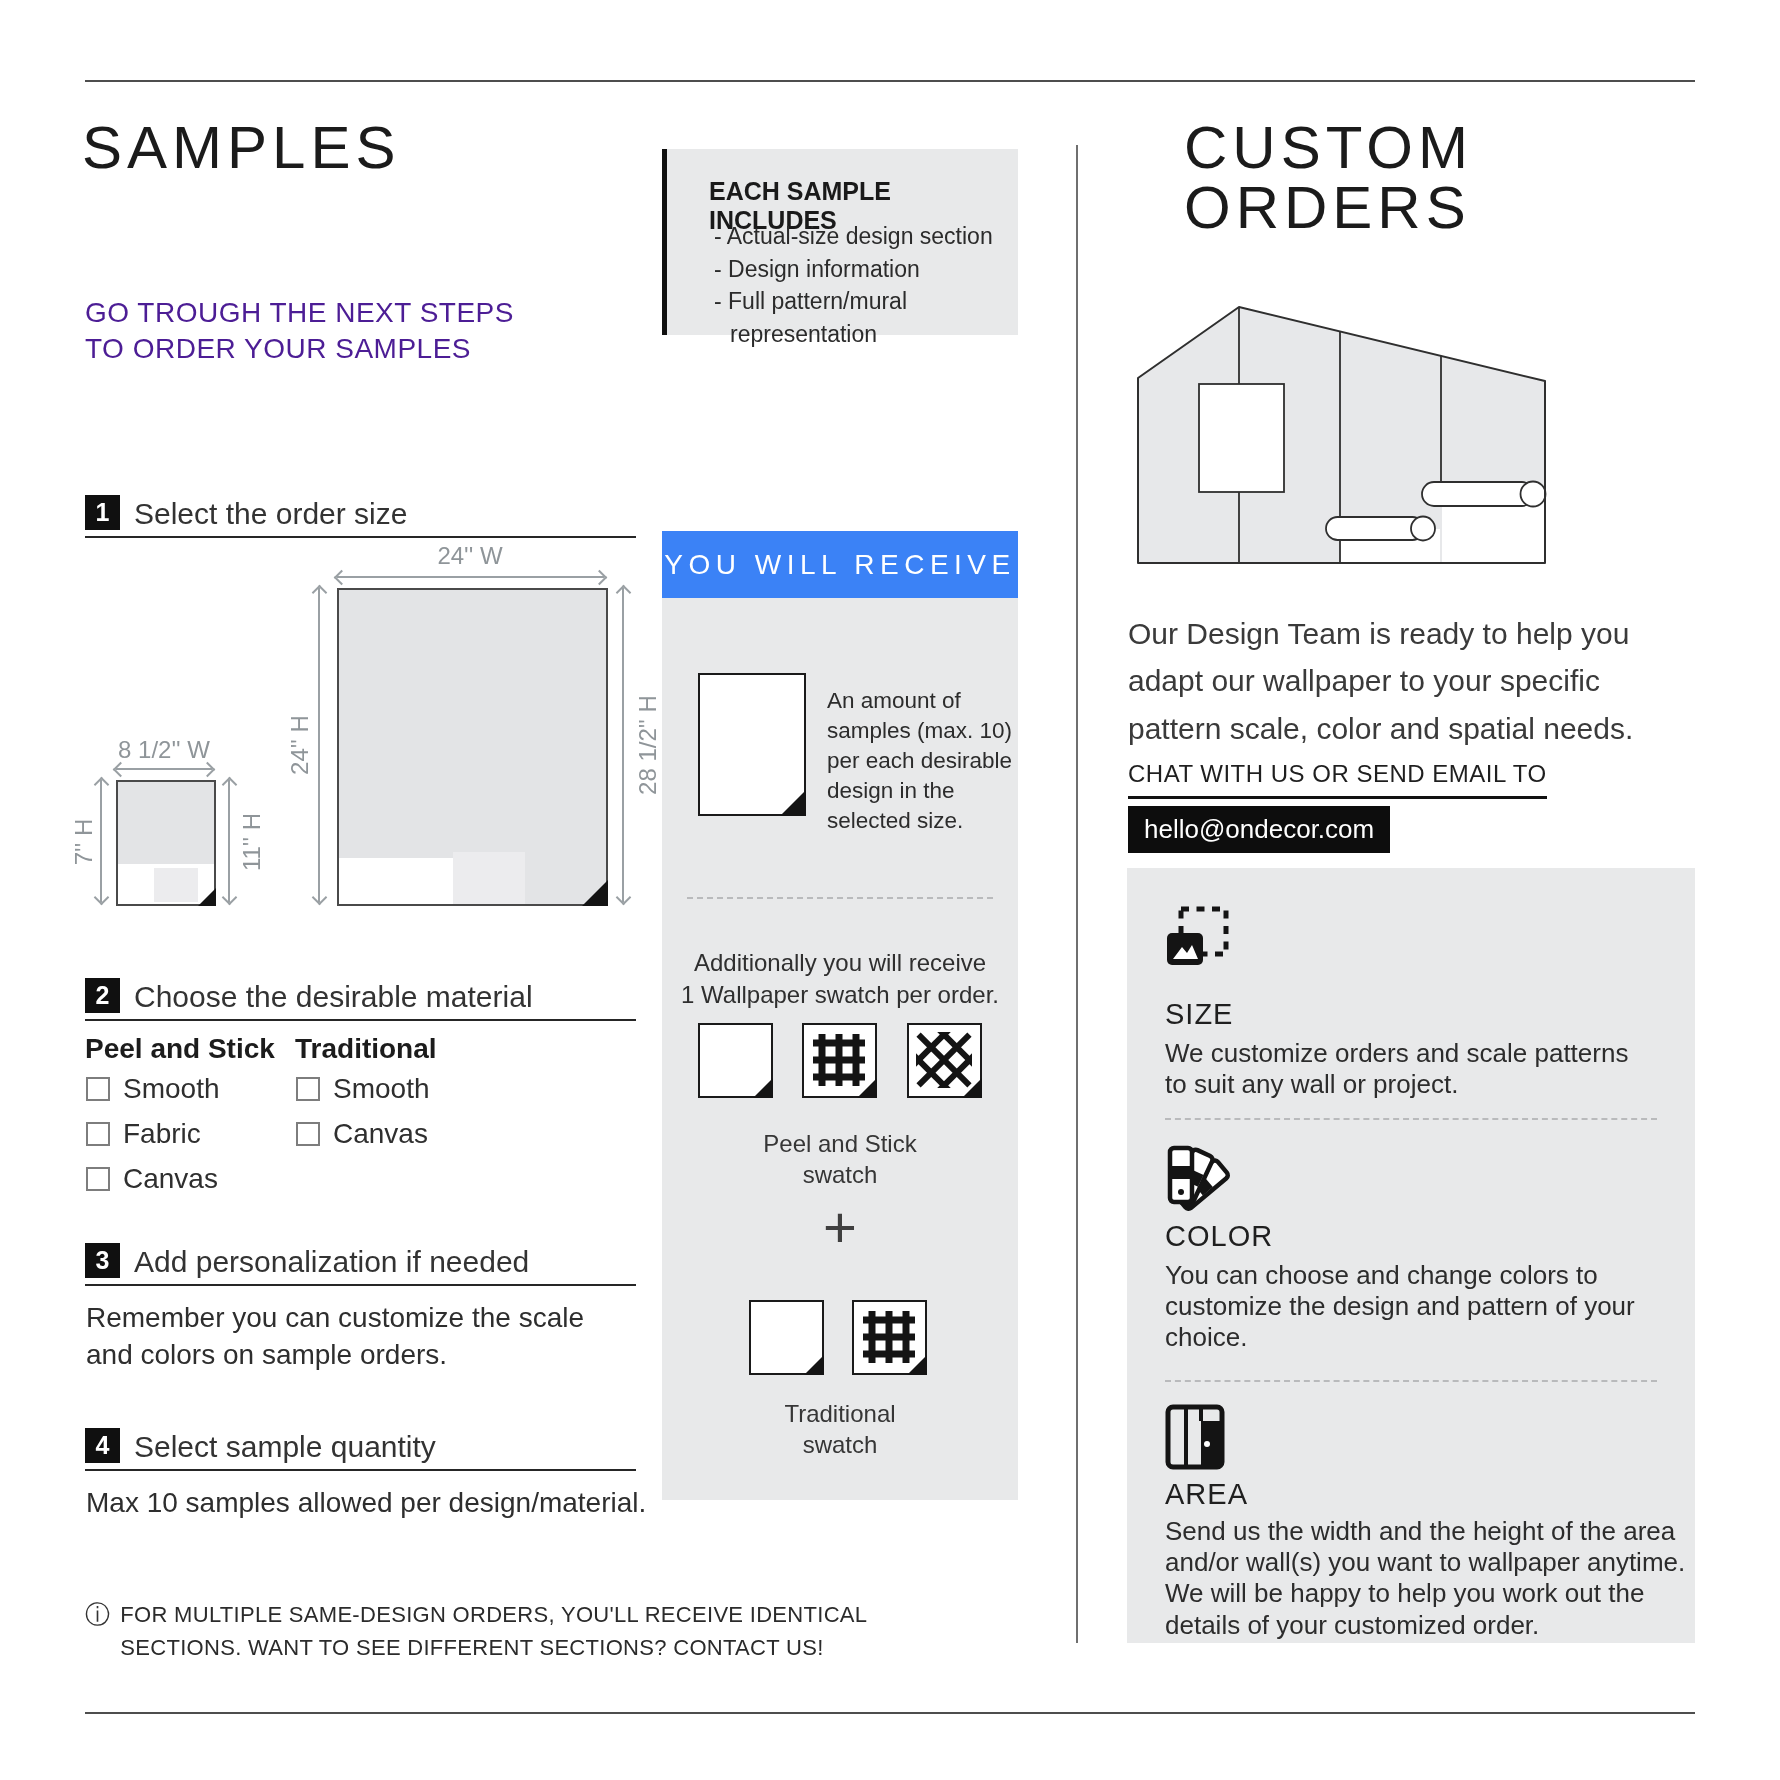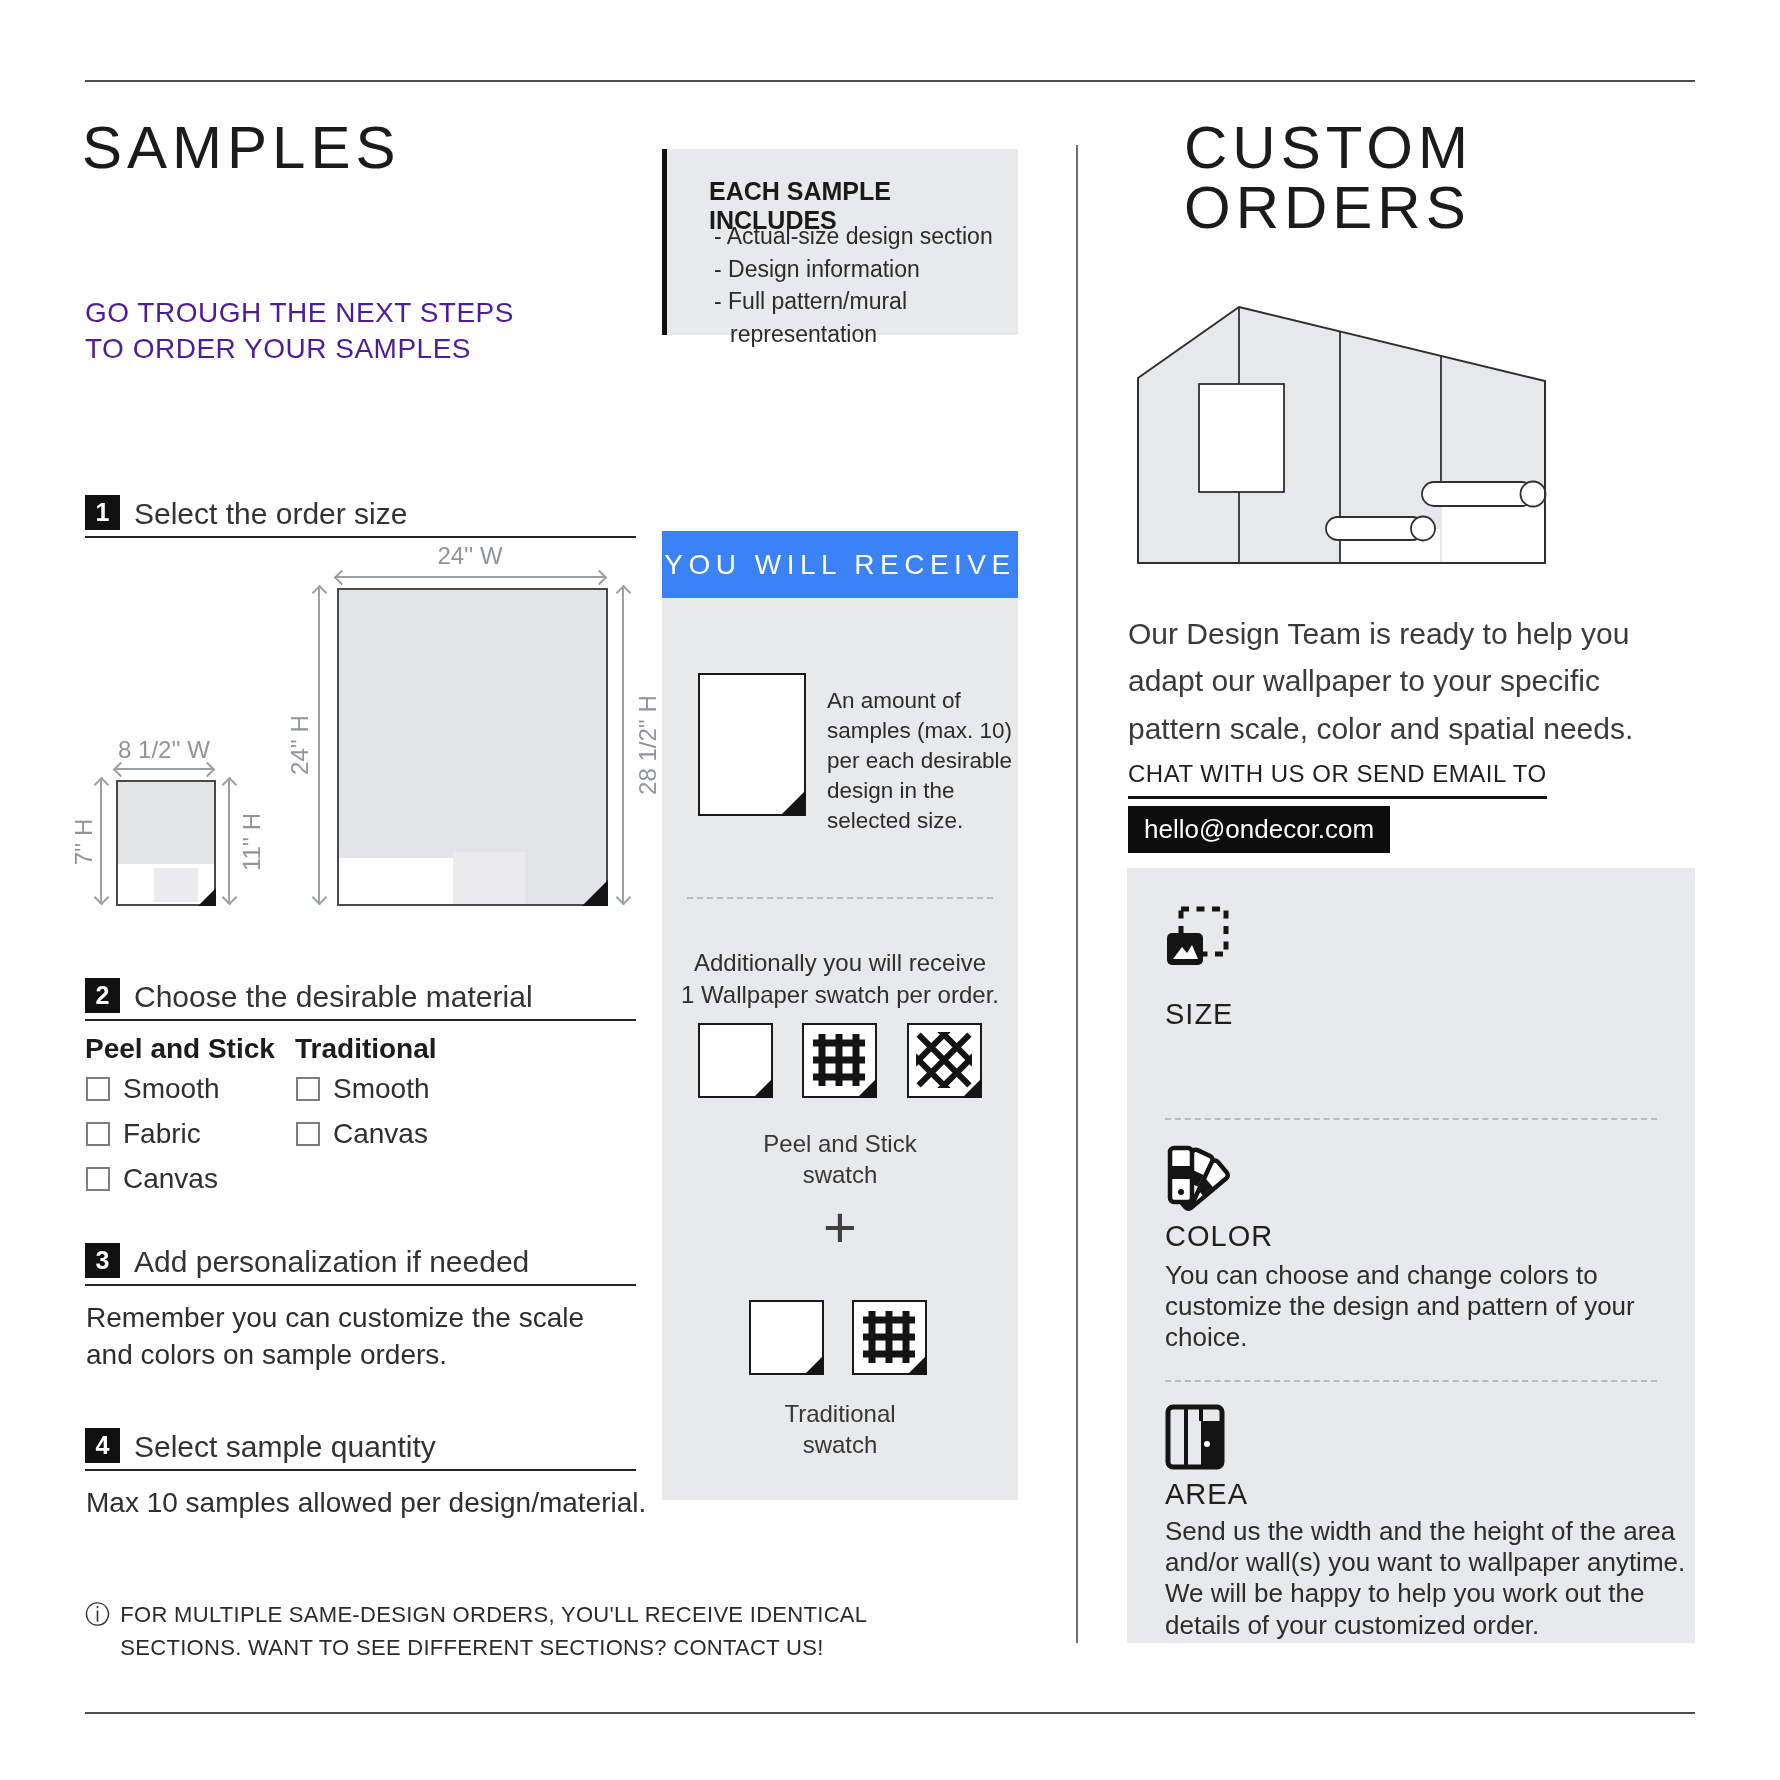--- a/index.html
+++ b/index.html
@@ -278,20 +278,22 @@
   <div class="email-chip">hello@ondecor.com</div>
 
   <div class="features">
 
     <svg class="feat-icon" style="top:38px" width="64" height="64" viewBox="0 0 64 64">
       <rect x="16" y="3" width="45" height="45" fill="none" stroke="#141414" stroke-width="5" stroke-dasharray="8 7.5"></rect>
       <rect x="2" y="27" width="36" height="32" rx="5" fill="#141414"></rect>
       <polygon points="8,53 17,41 22,47 27,39 33,53" fill="#ffffff"></polygon>
     </svg>
     <div class="feat-name" style="top:130px">SIZE</div>
+    <div class="feat-text pre" style="top:170px">We customize orders and scale patterns
+to suit any wall or project.</div>
     <div class="dash" style="left:38px;top:250px;width:492px"></div>
 
     <svg class="feat-icon" style="top:276px" width="72" height="68" viewBox="0 0 72 68">
       <g transform="rotate(50 16 58)">
         <rect x="5" y="4" width="22" height="54" rx="4" fill="#ffffff" stroke="#141414" stroke-width="4.5"></rect>
         <rect x="7" y="24" width="18" height="13" fill="#141414"></rect>
       </g>
       <g transform="rotate(25 16 58)">
         <rect x="5" y="4" width="22" height="54" rx="4" fill="#ffffff" stroke="#141414" stroke-width="4.5"></rect>
         <rect x="7" y="24" width="18" height="13" fill="#141414"></rect>

